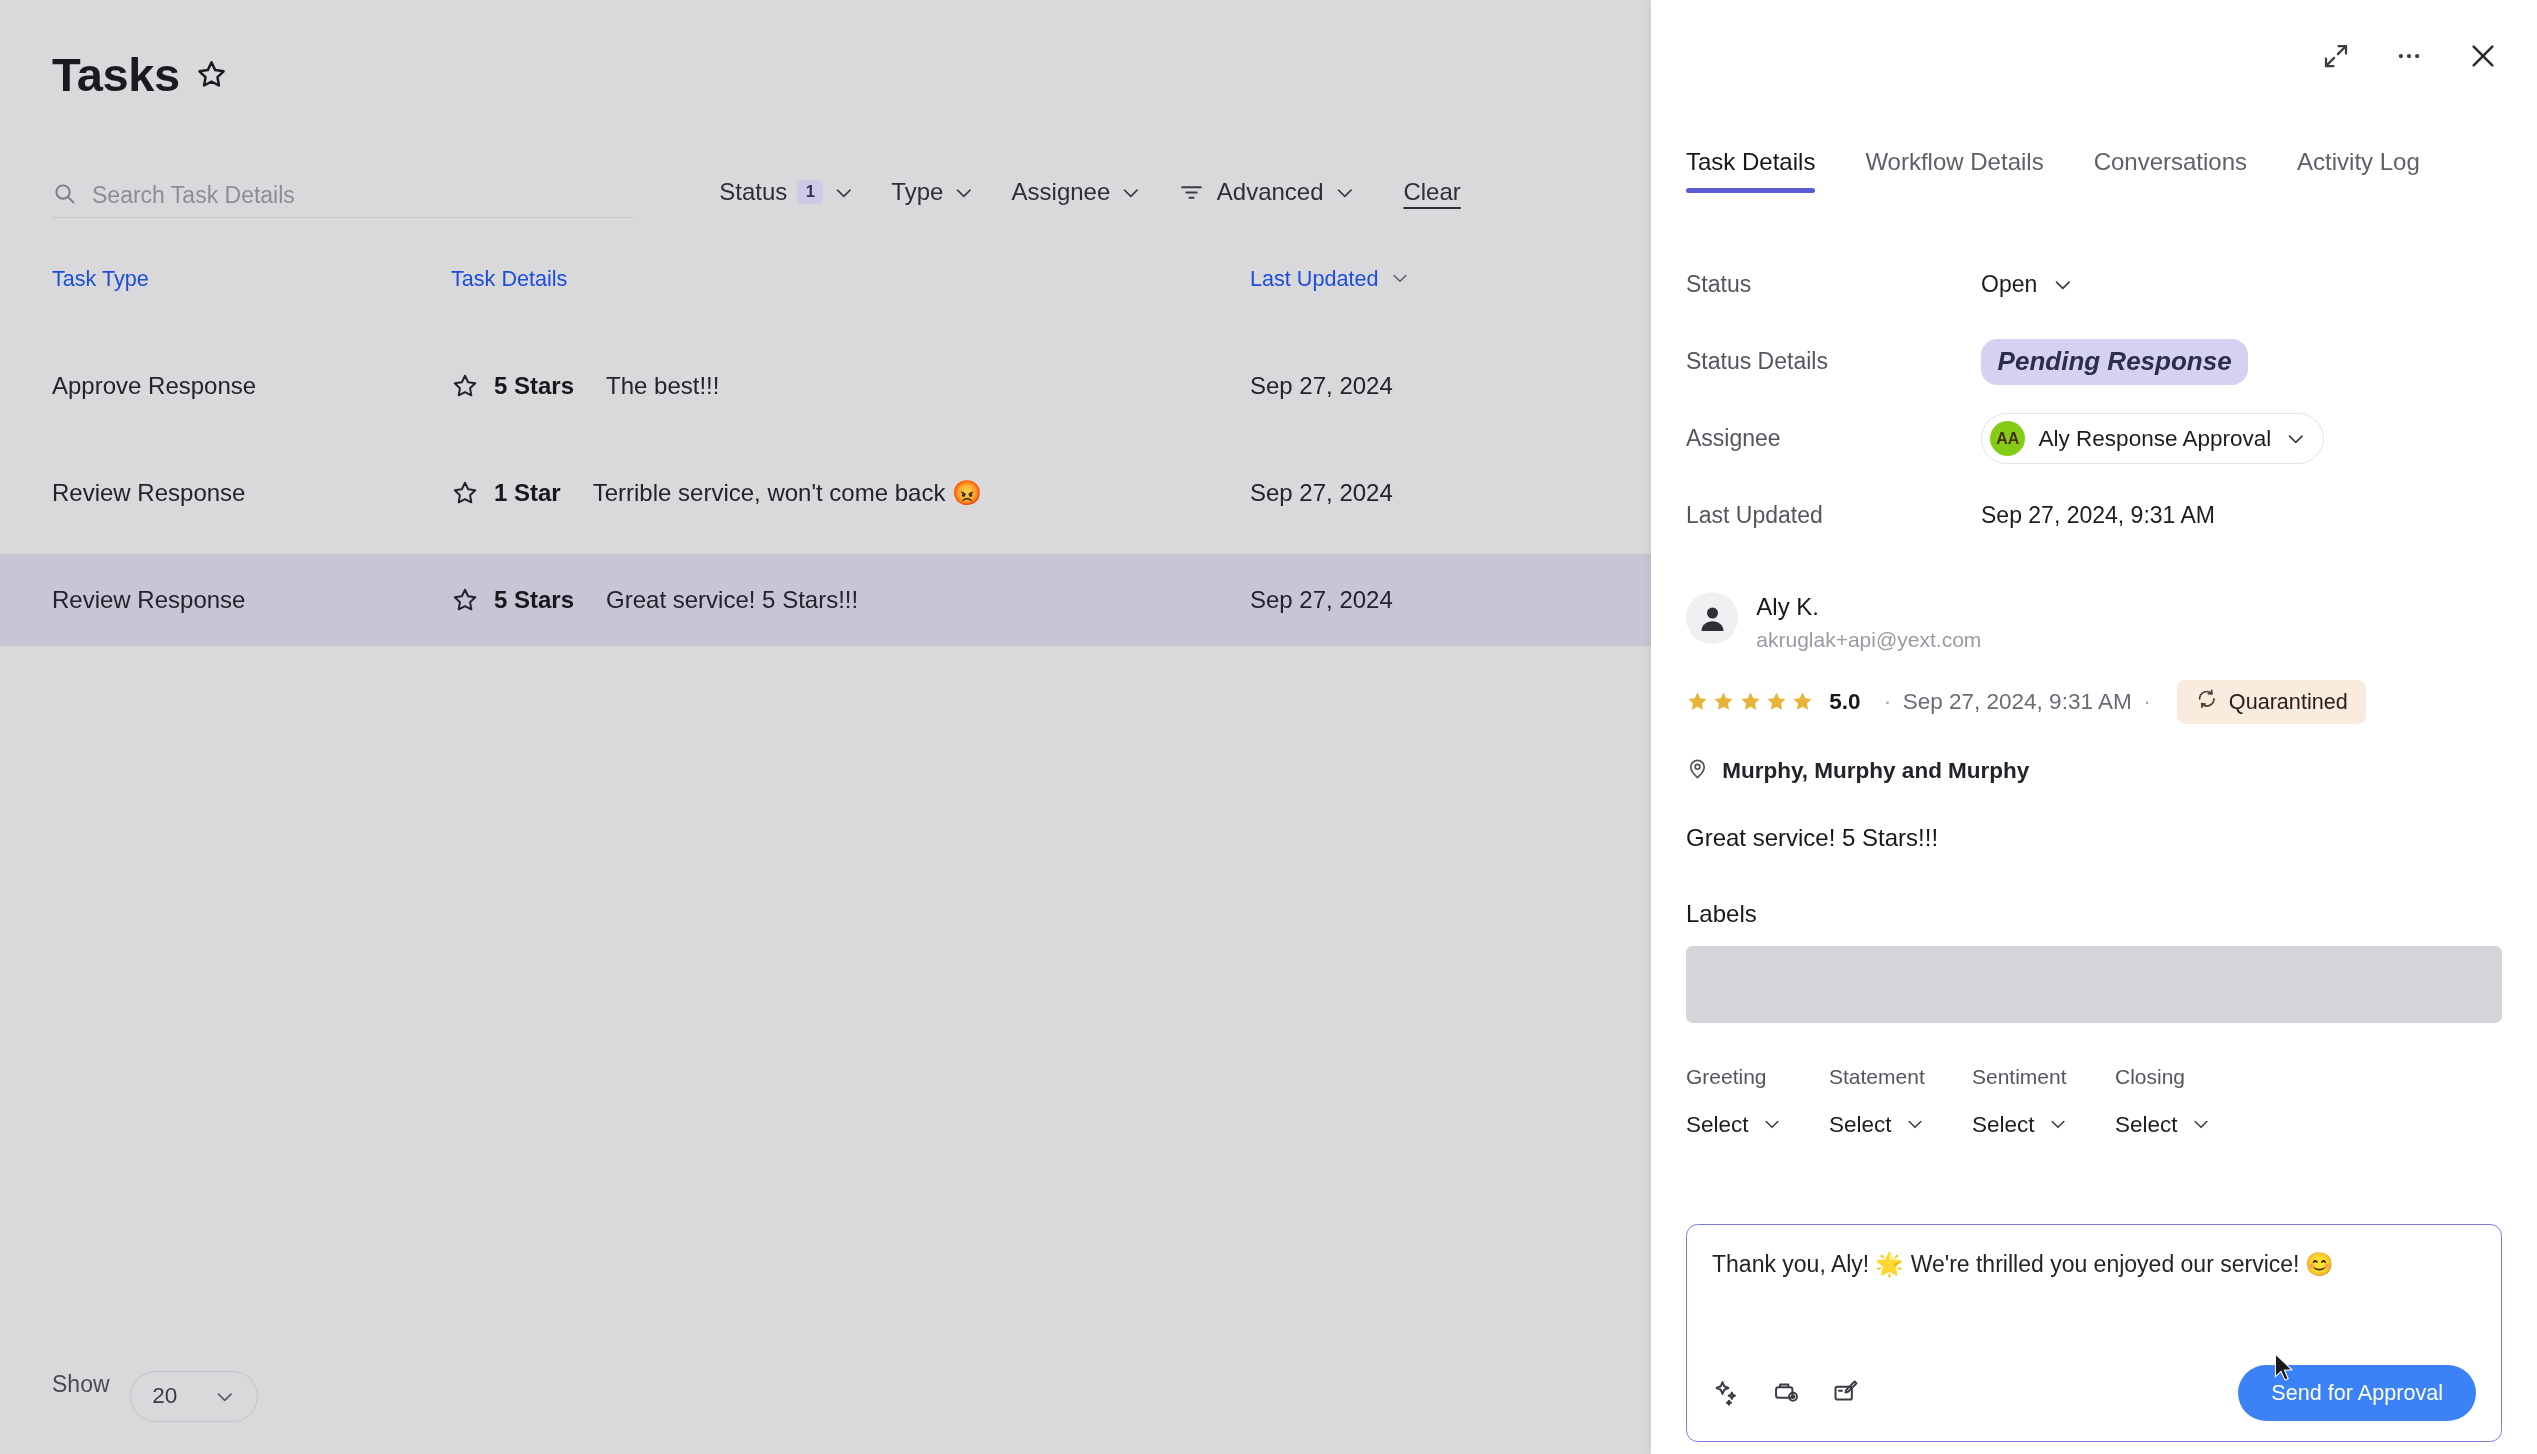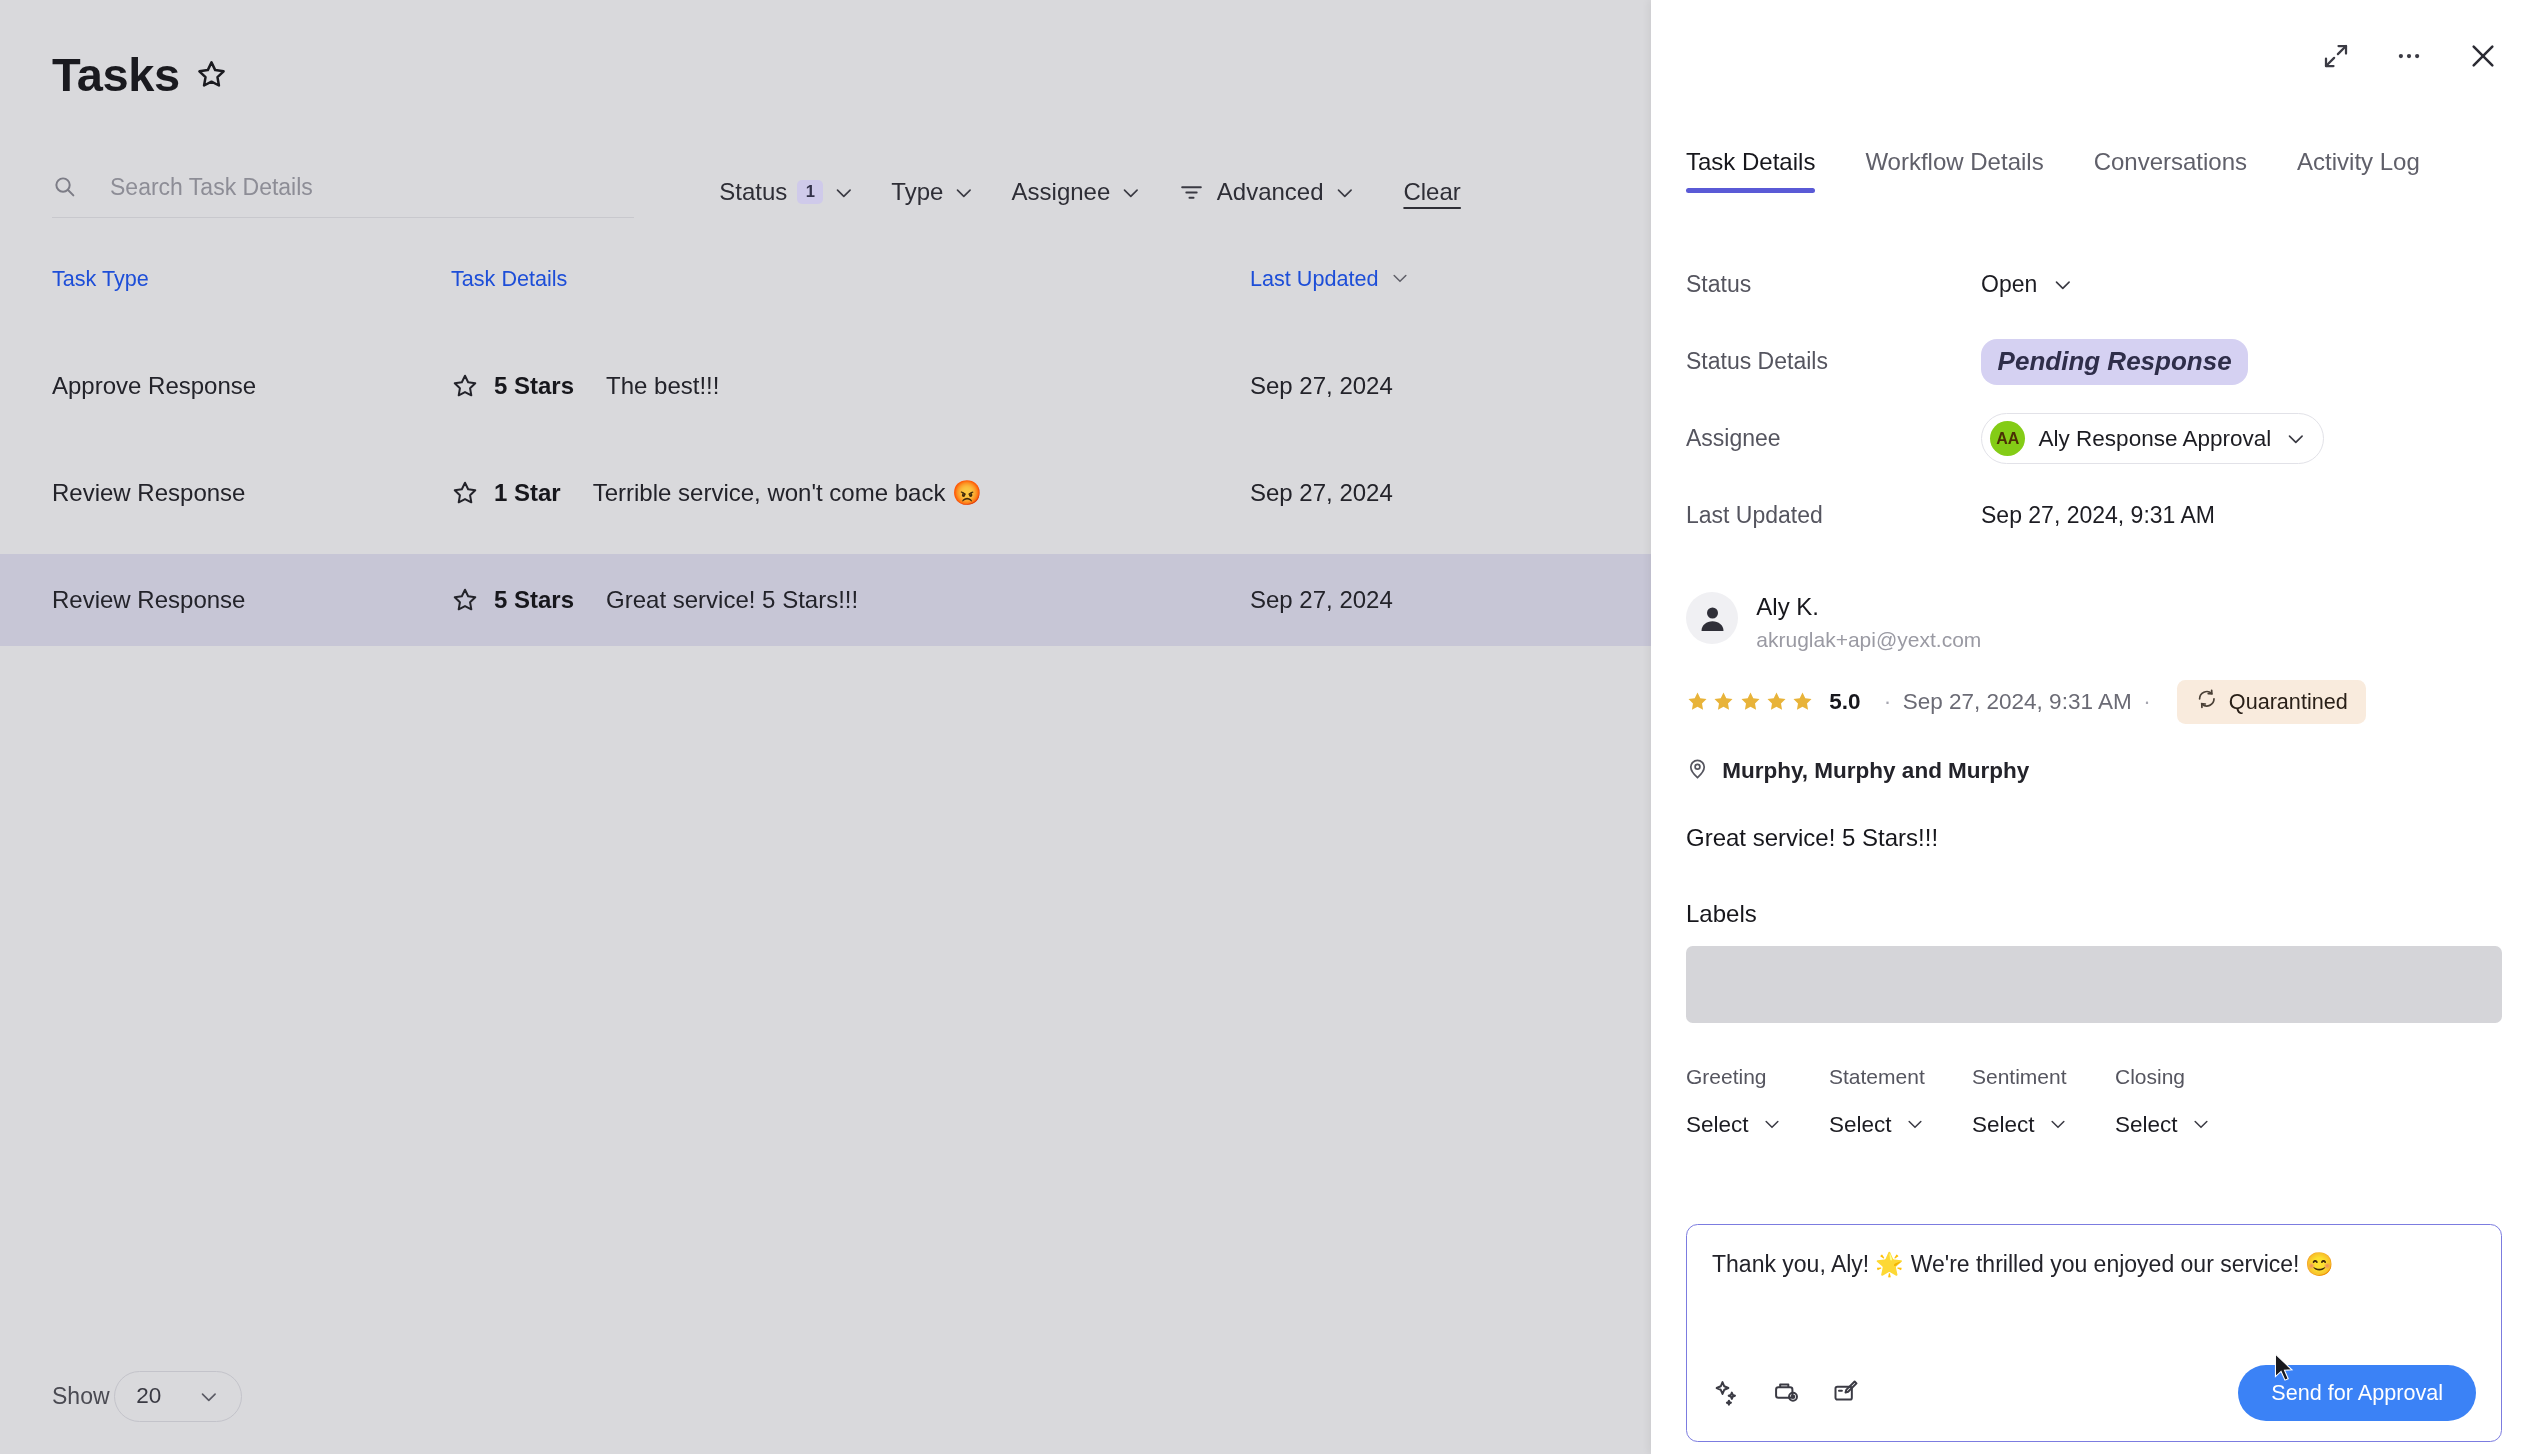--- a/index.html
+++ b/index.html
@@ -26,21 +26,21 @@
     font-size: 47px; font-weight: 700; color: #1a1a1f; letter-spacing: -0.4px;
   }
   .star-outline { width: 33px; height: 33px; display:block; }
 
   .filter-bar {
     position: absolute; top: 156px; left: 52px; right: 52px;
     height: 72px;
     display: flex; align-items: center;
   }
   .search-wrap {
-    display: flex; align-items: center; gap: 33px;
+    display: flex; align-items: flex-end; gap: 15px;
     width: 582px; height: 52px;
     border-bottom: 0.8px solid #c8c8cd;
     padding-bottom: 8px;
   }
   .search-input {
     border: 0; outline: 0; background: transparent;
     font-family: "Liberation Sans", sans-serif;
     font-size: 23px; color: #4a4a52; width: 100%;
   }
   .search-input::placeholder { color: #8d8d96; }
@@ -81,21 +81,21 @@
     cursor: pointer;
   }
   .tbl-row.selected { background: #c7c6d6; }
   .detail-cell { display: flex; align-items: center; gap: 0; }
   .row-star { width: 28px; height: 28px; display:block; margin-right: 15px; flex:none; }
   .rating-txt { font-weight: 700; color: #17171c; margin-right: 32px; white-space: nowrap; }
   .snippet { color: #23232a; }
 
   .pager {
     position: absolute; left: 52px; bottom: 32px;
-    display: flex; align-items: center; gap: 4px;
+    display: flex; align-items: flex-start; gap: 20px;
     font-size: 23px; color: #4a4a52;
   }
   .pager-select {
     display: flex; align-items: center; gap: 37px;
     border: 0.8px solid #c3c3ca; border-radius: 831px;
     padding: 11.6px 21.6px; cursor: pointer;
     font-size: 22.5px; color: #3a3a43;
     background: transparent;
   }
 

